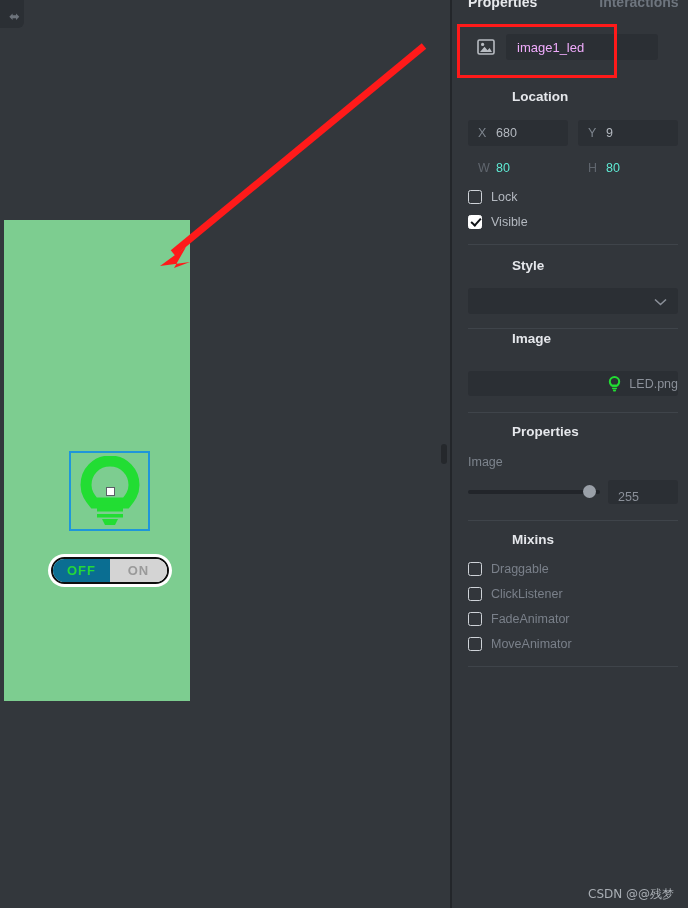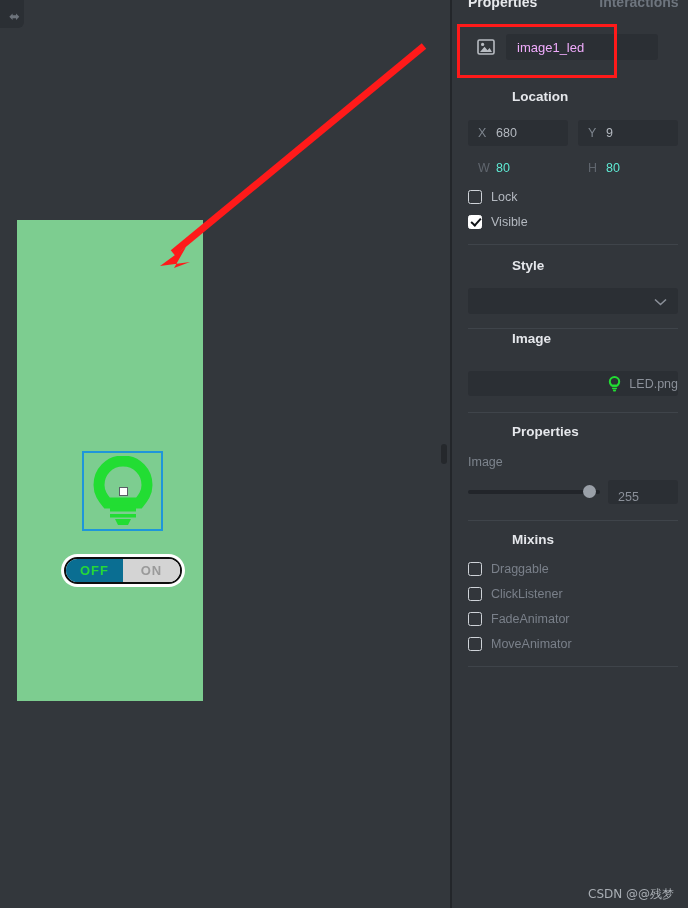--- a/index.html
+++ b/index.html
@@ -38,21 +38,21 @@
     align-items: flex-end;
     justify-content: flex-end;
     padding: 0 4px 4px 0;
     box-sizing: border-box;
     overflow: hidden;
   }
 
   
   #device-canvas {
     position: absolute;
-    left: 17px; top: 220px;
+    left: 4px; top: 220px;
     width: 186px;
     height: 481px;
     background: #7dcd90;
   }
 
   
   #led-widget {
     position: absolute;
     left: 65px; top: 231px;
     width: 81px;

